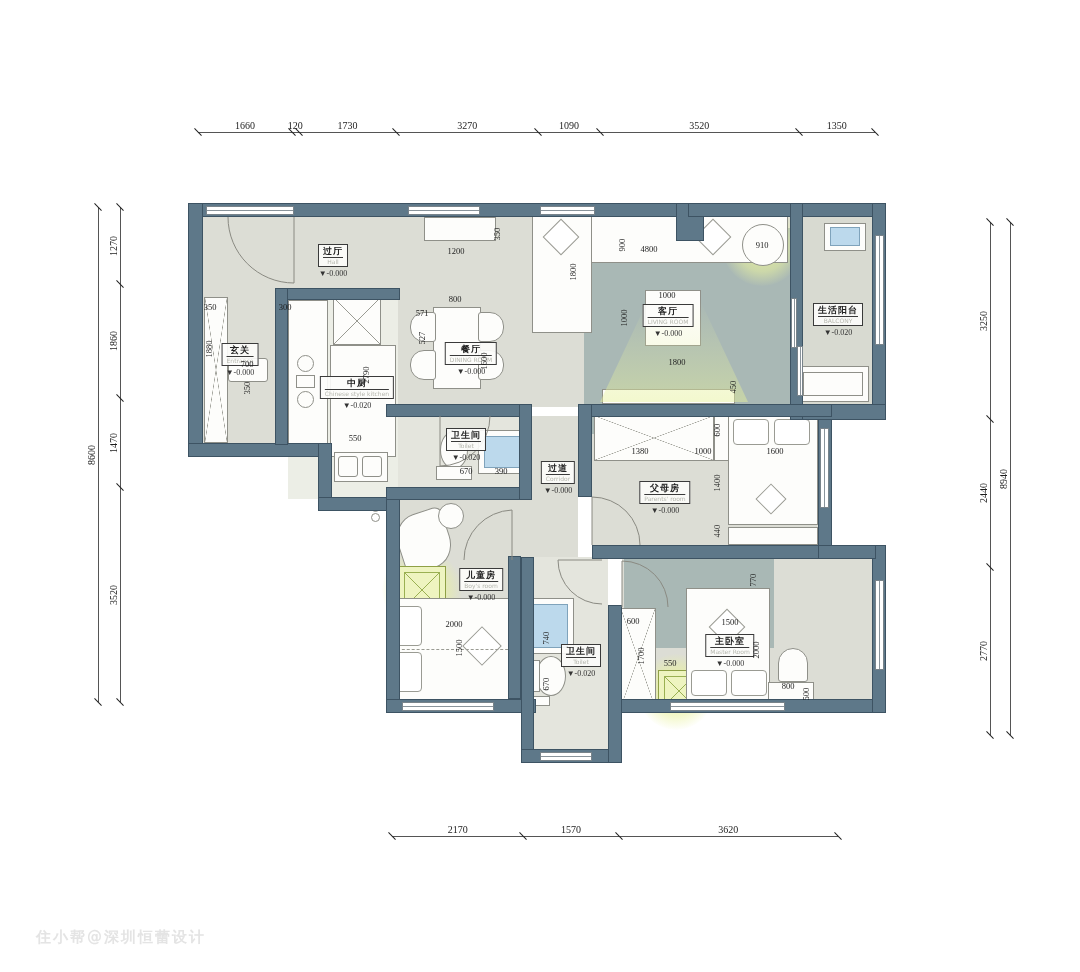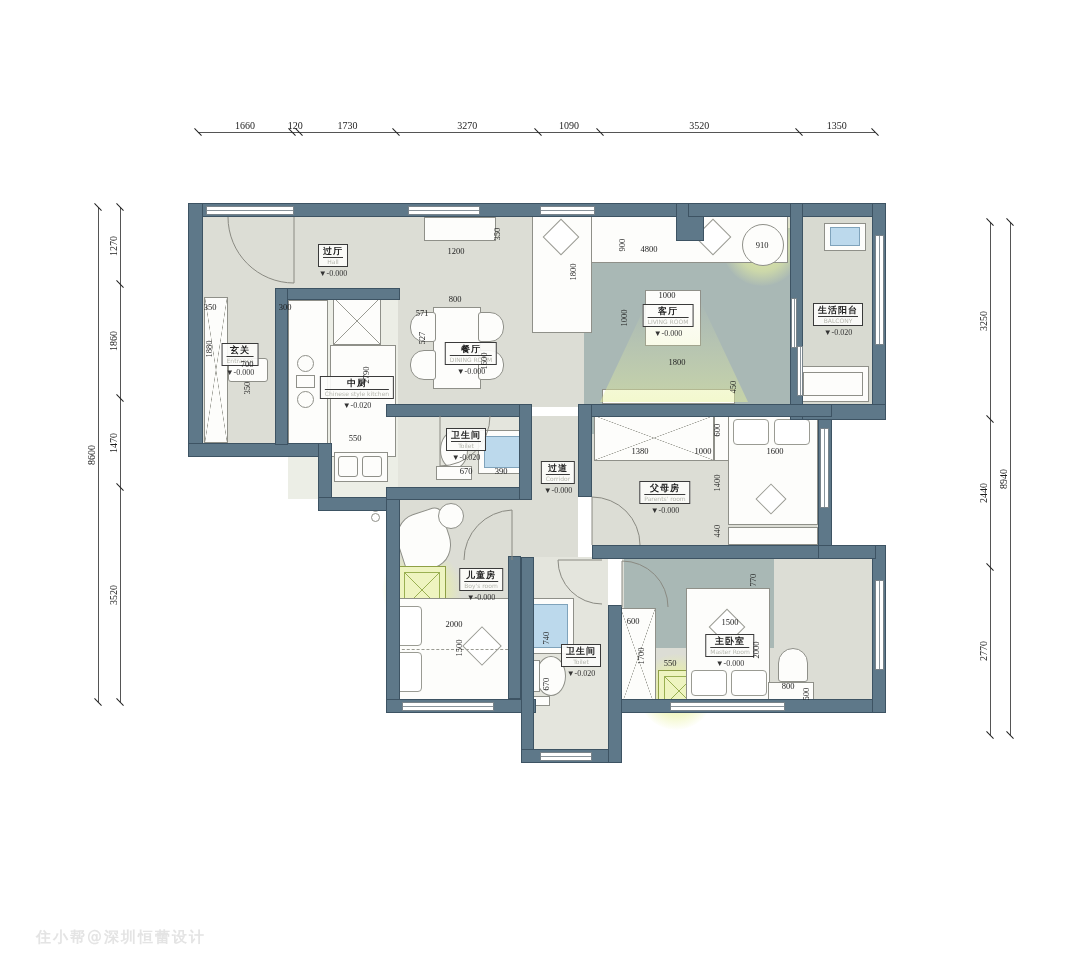--- a/index.html
+++ b/index.html
@@ -368,15 +368,24 @@
       <span class="lbl" style="top: 271.053px;">2440</span>
       <span class="tick" style="top: 345.032px;"></span>
       <span class="lbl" style="top: 429.016px;">2770</span>
       <span class="tick" style="top: 513px;"></span>
     </div>
   <div class="chain v" style="left:1000px;top:222px;width:14px;height:513px;">
       <span class="tick" style="top: 0px;"></span>
       <span class="lbl" style="top: 256.5px;">8940</span>
       <span class="tick" style="top: 513px;"></span>
     </div>
+  <div class="chain h" style="left:392px;top:826px;width:446px;height:14px;">
+      <span class="tick" style="left: 0px;"></span>
+      <span class="lbl" style="left: 65.7486px;">2170</span>
+      <span class="tick" style="left: 131.497px;"></span>
+      <span class="lbl" style="left: 179.067px;">1570</span>
+      <span class="tick" style="left: 226.636px;"></span>
+      <span class="lbl" style="left: 336.318px;">3620</span>
+      <span class="tick" style="left: 446px;"></span>
+    </div>
 
   <div class="watermark" style="left:36px;top:928px;">住小帮@深圳恒蕾设计</div>
 </div>
 
 </body></html>

